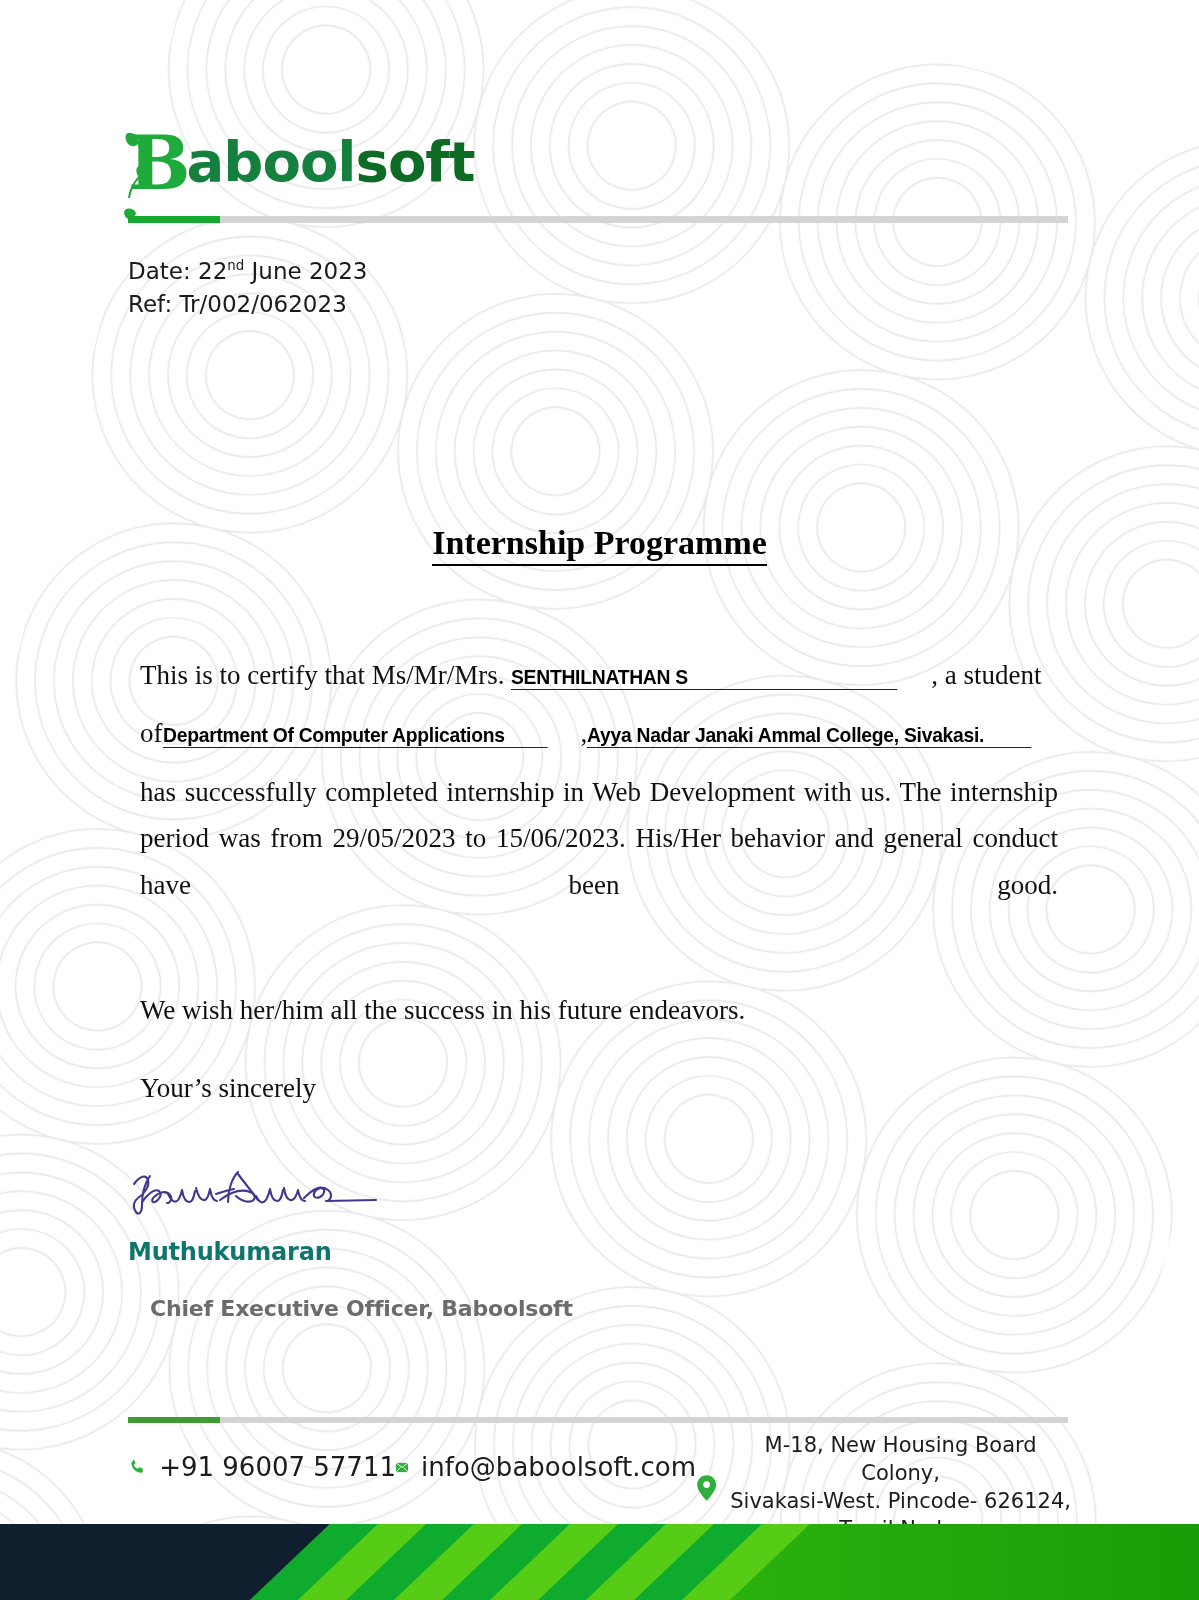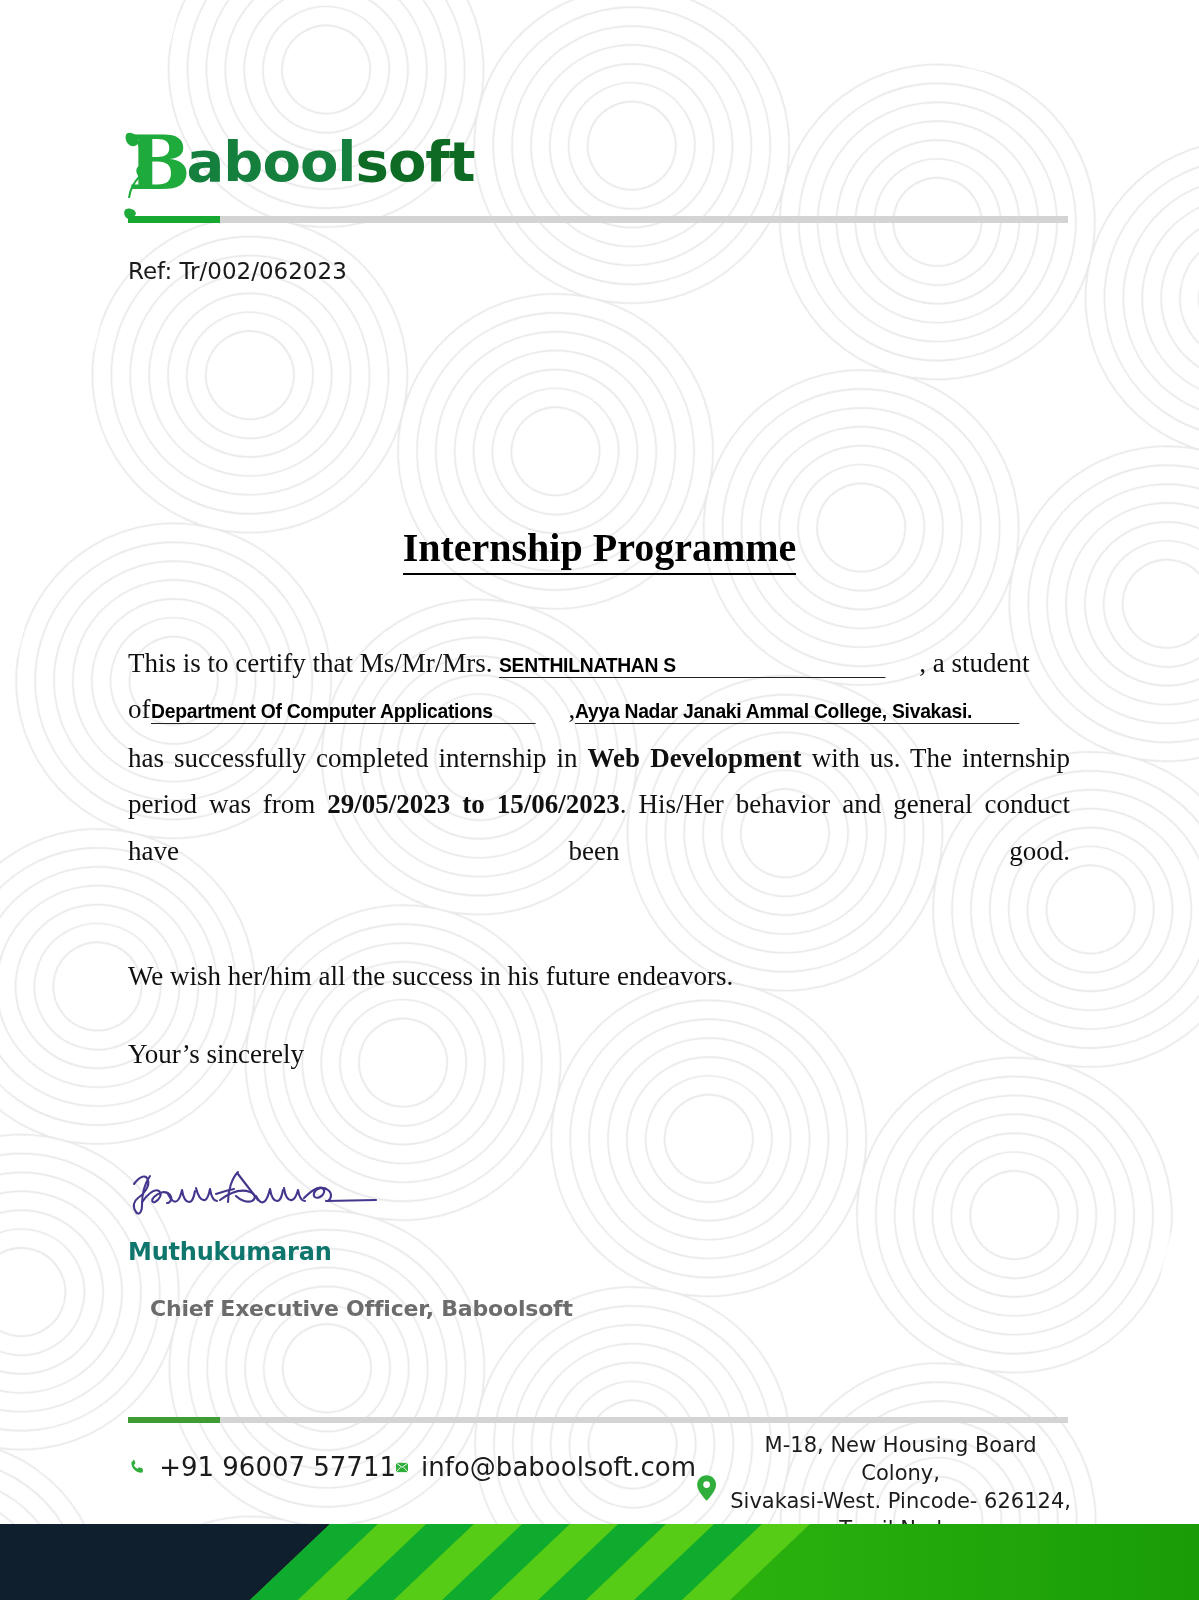--- a/index.html
+++ b/index.html
@@ -86,39 +86,39 @@
   
   .doc-title {
     position: absolute;
     left: 0;
     right: 0;
     top: 524px;
     text-align: center;
   }
   .doc-title span {
     font-family: "Liberation Serif", serif;
-    font-size: 40px;
+    font-size: 34px;
     font-weight: bold;
     color: #000;
     border-bottom: 2px solid #000;
     padding-bottom: 3px;
   }
 
   
   .body-block {
     position: absolute;
     left: 128px;
     top: 640px;
     width: 942px;
     font-family: "Liberation Serif", serif;
     font-size: 27px;
     color: #101010;
   }
-  .body-block p { margin: 0; }
-  .body-block b { font-weight: bold; }
+  .body-block p { margin: 12px; }
+  .body-block b { font-weight: normal; }
 
   .line-fill {
     display: inline-block;
     border-bottom: 1.5px solid #222;
     font-family: "Liberation Sans", sans-serif;
     font-weight: bold;
     font-size: 21px;
     letter-spacing: -0.3px;
     color: #000;
     transform: scaleX(0.92);
@@ -253,20 +253,22 @@
         <path d="M14,86 C7,82 2,86 5,92 C8,98 15,94 16,89 Z" fill="#1faa3c"></path>
       </svg>
     </div>
   </div>
 
   <div class="header-rule">
     <div class="seg"></div>
   </div>
 
   <div class="meta">
+    <div><span>Date:</span>
+      <span>22</span><sup>nd</sup><span> June 2023</span></div>
     <div>Ref: Tr/002/062023</div>
   </div>
 
   <div class="doc-title">
     <span>Internship Programme</span>
   </div>
 
   <div class="body-block">
 
     <p class="row-1">

